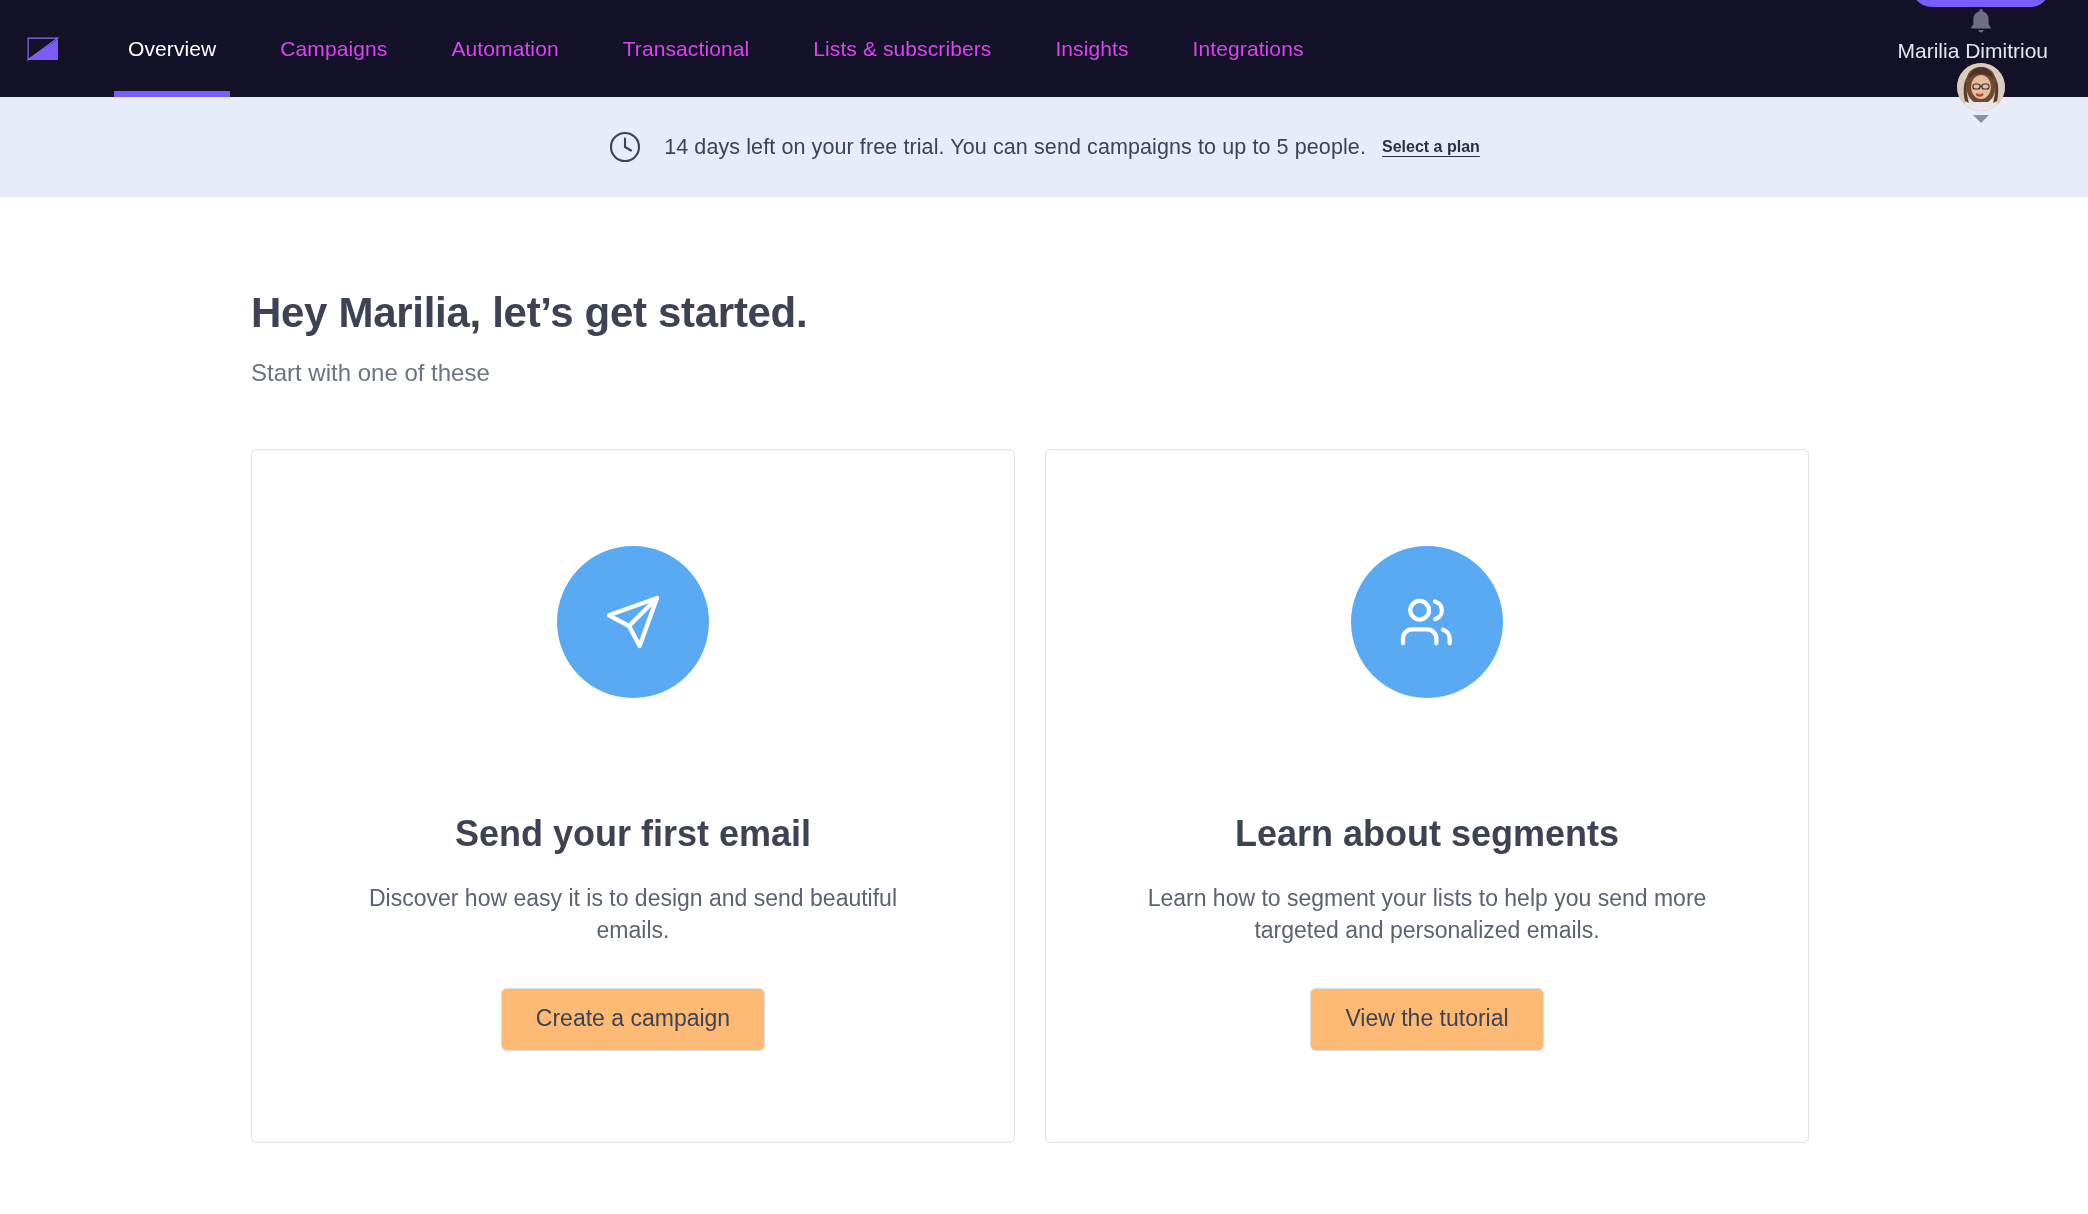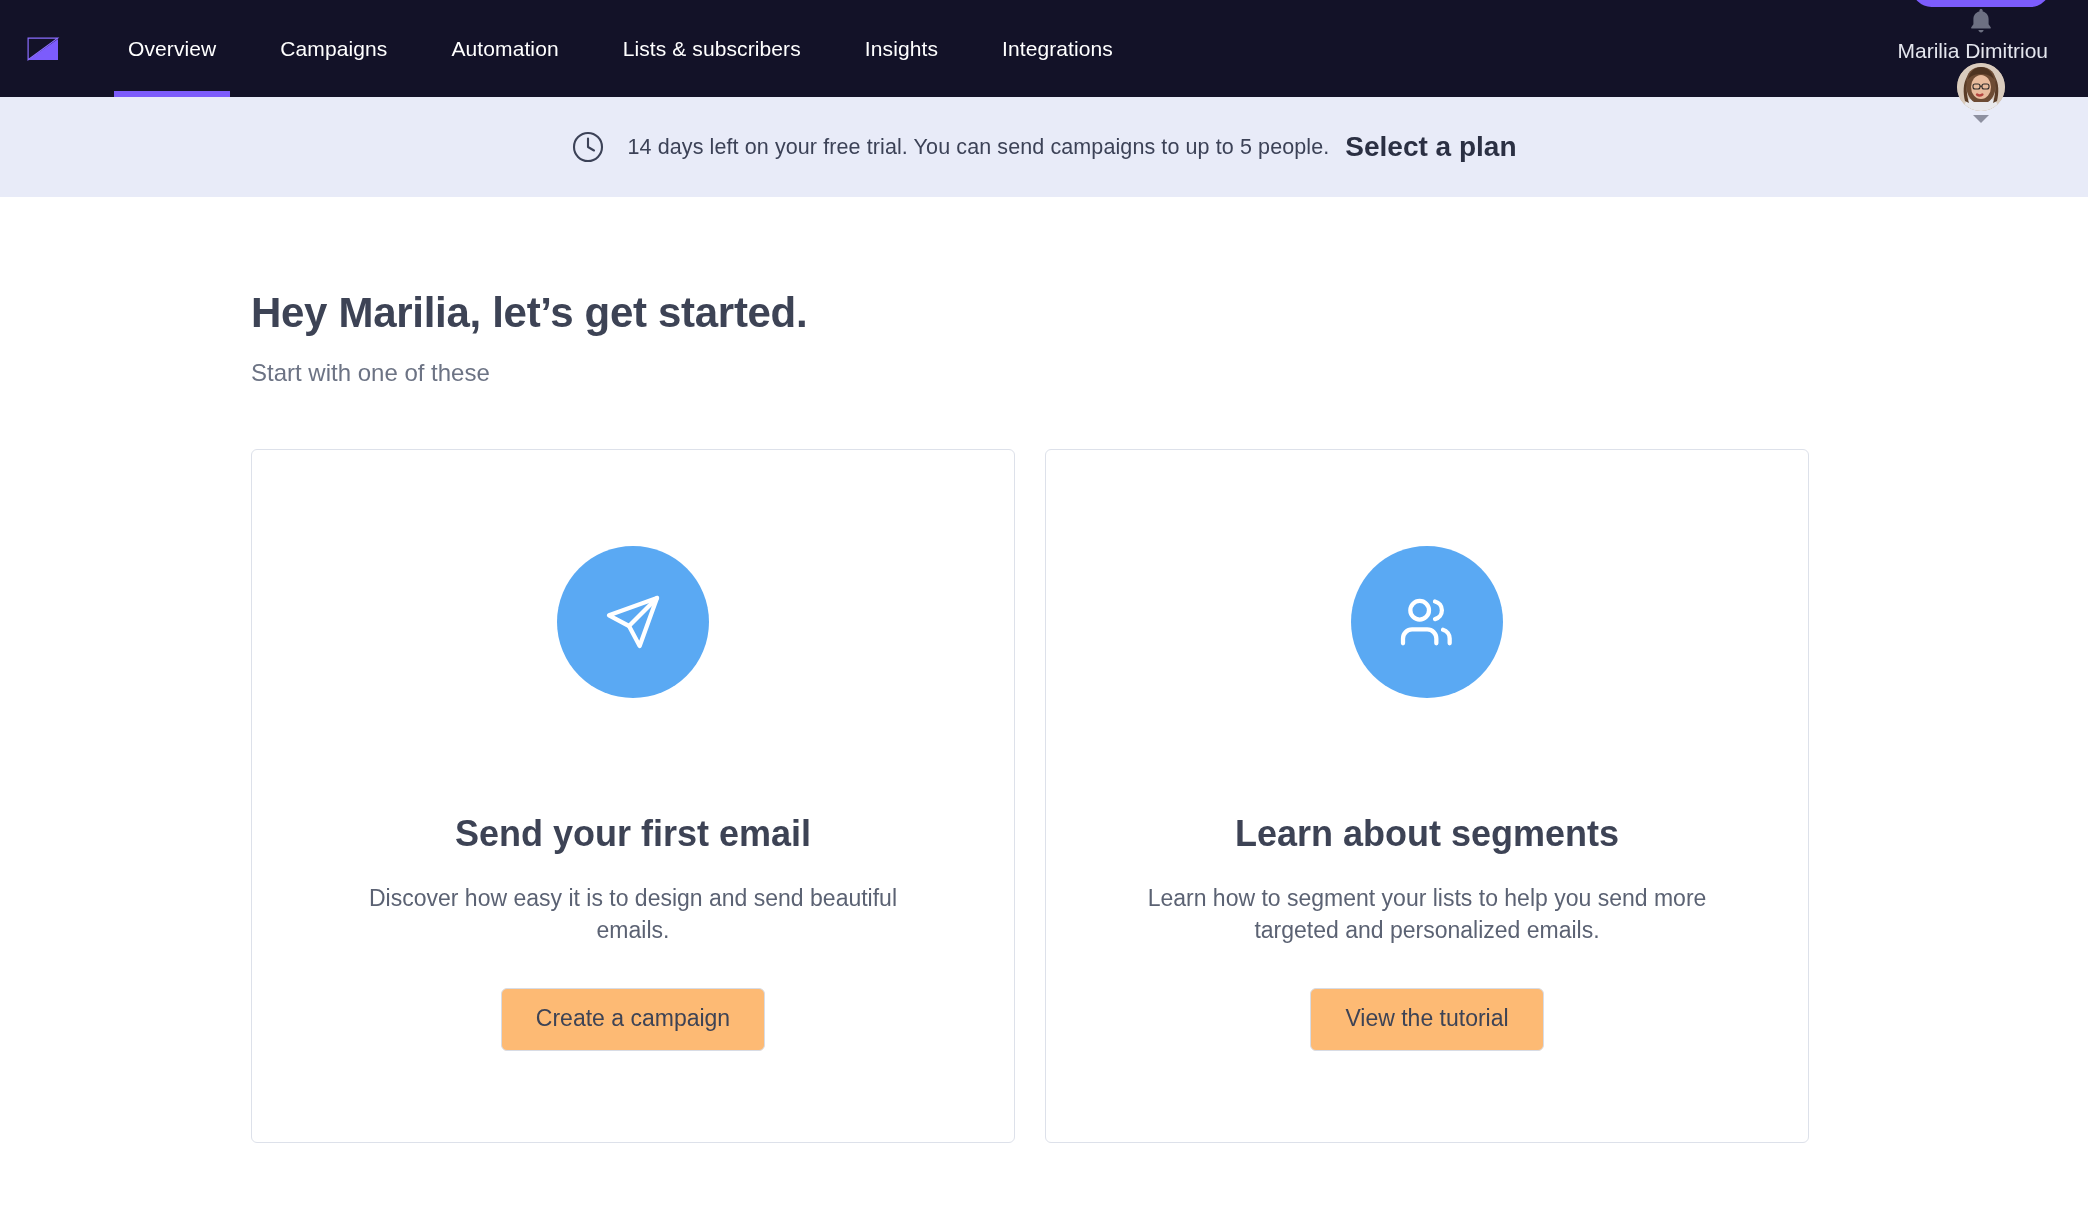--- a/index.html
+++ b/index.html
@@ -33,21 +33,21 @@
     display: flex;
     align-items: center;
     height: 100%;
   }
   .nav-tab {
     position: relative;
     height: 100%;
     display: flex;
     align-items: center;
     padding: 0 32px;
-    color: #ffffff;
+    color: #d946ef;
     font-size: 21px;
     letter-spacing: .1px;
     white-space: nowrap;
     cursor: pointer;
   }
   .nav-tab.active { color: #ffffff; }
   .nav-tab.active::after {
     content: "";
     position: absolute;
     left: 18px;
@@ -117,23 +117,24 @@
     display: flex;
     align-items: center;
   }
   .clock-icon { margin-right: 22px; display: flex; align-items: center; }
   .banner-text {
     font-size: 21.5px;
     color: #3c4257;
     letter-spacing: .1px;
   }
   .banner-link {
-    font-size: 28px;
+    font-size: 16px;
     color: #2b3043;
     font-weight: bold;
+    text-decoration: underline;
     text-underline-offset: 4px;
     margin-left: 16px;
     cursor: pointer;
   }
 
   
   .content { padding: 92px 0 16px 251px; border-radius: 22px; }
   .page-title {
     font-size: 42px;
     font-weight: bold;
@@ -217,20 +218,23 @@
 
   <div class="nav-tabs">
     <div class="nav-tab active">
       <span>Overview</span>
     </div>
     <div class="nav-tab">
       <span>Campaigns</span>
     </div>
     <div class="nav-tab">
       <span>Automation</span>
+    </div>
+    <div class="nav-tab">
+      <span>Transactional</span>
     </div>
     <div class="nav-tab">
       <span>Lists &amp; subscribers</span>
     </div>
     <div class="nav-tab">
       <span>Insights</span>
     </div>
     <div class="nav-tab">
       <span>Integrations</span>
     </div>

